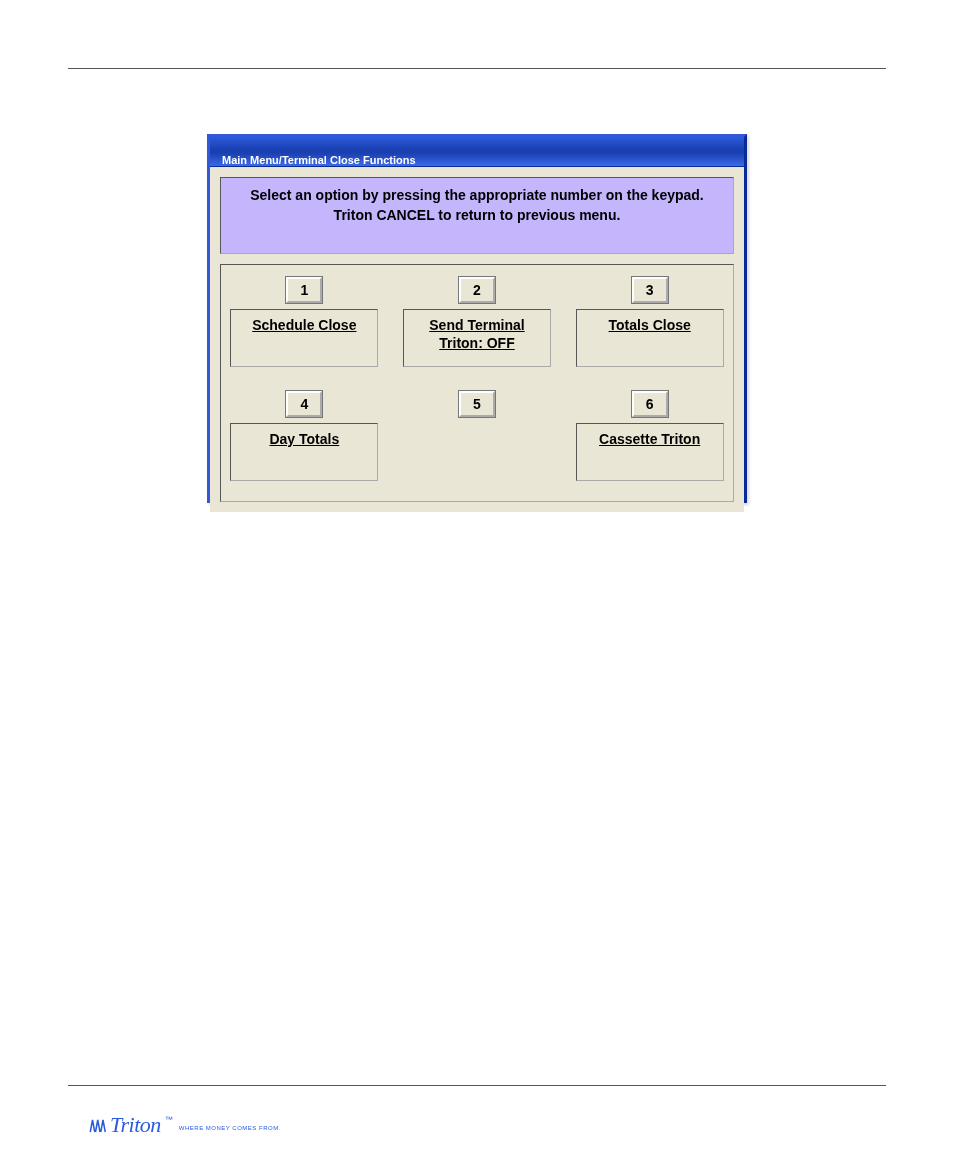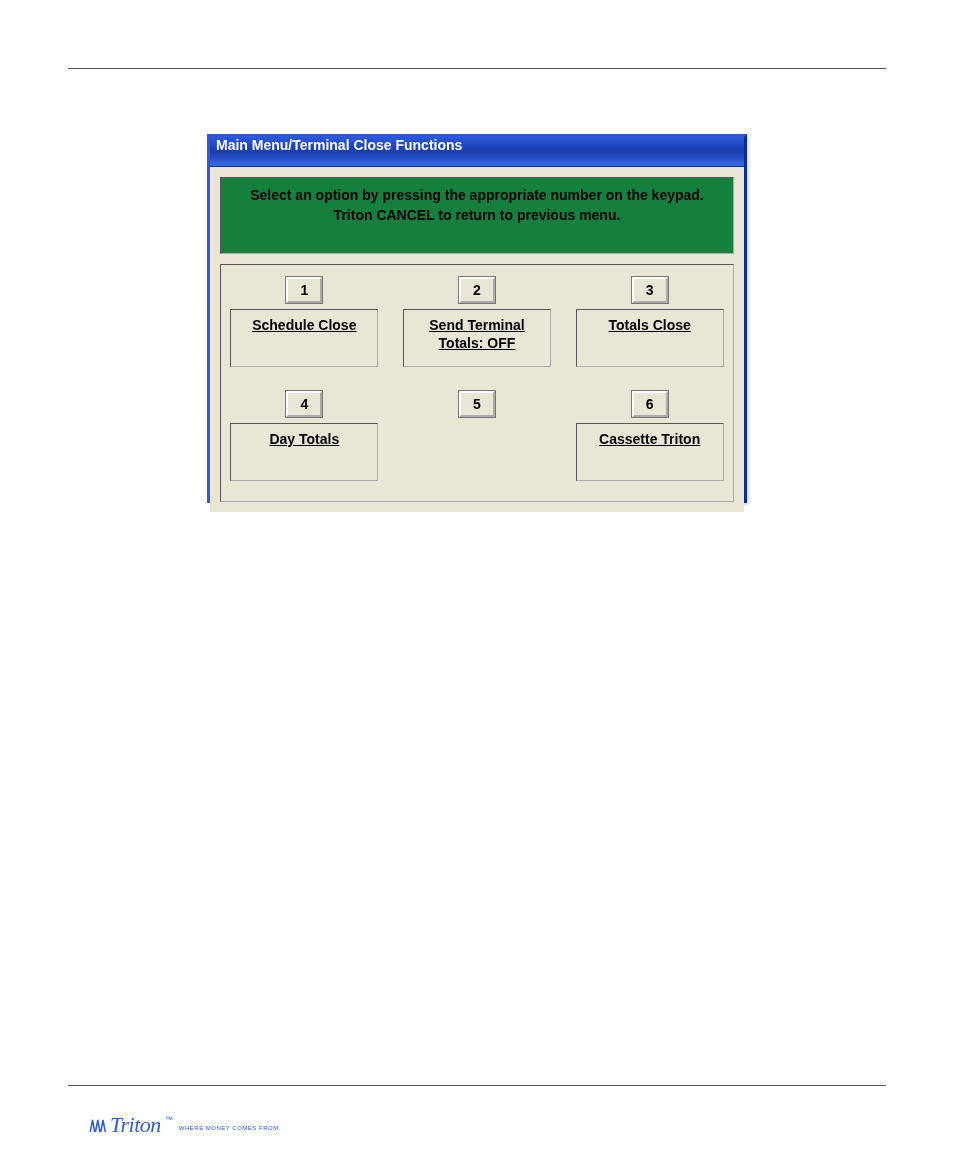--- a/index.html
+++ b/index.html
@@ -35,43 +35,43 @@
     border-left: 3px solid #3456d8;
     border-top: 3px solid #3456d8;
     border-right: 3px solid #0b2a9a;
     box-shadow: 2px 2px 3px rgba(0,0,0,0.15);
   }
   .titlebar {
     height: 30px;
     background: linear-gradient(to bottom, #2a5bdc 0%, #1a3fb0 45%, #1a3fb0 55%, #3a6ae8 100%);
     color: #fff;
     display: flex;
-    align-items: flex-start;
-    padding: 0 6px;
-    font-size: 14px;
+    align-items: flex-end;
+    padding: 0 12px;
+    font-size: 11px;
     font-weight: bold;
     border-bottom: 1px solid #0b2a9a;
   }
   .content {
     padding: 10px;
     background: #eae6d6;
   }
   .prompt-panel {
     border: 1px solid #888;
     border-right-color: #faudiencesfff;
     border-right-color: #fff;
     border-bottom-color: #fff;
     background: #eae6d6;
     padding: 10px 8px 24px 8px;
     text-align: center;
     margin-bottom: 8px;
   }
   .prompt-panel {
     border: 1px inset #aaa;
-    background: #15803d;
+    background: #c4b5fd;
     padding: 8px 8px 28px 8px;
     text-align: center;
     margin-bottom: 10px;
     font-size: 14px;
     font-weight: bold;
     color: #000;
     line-height: 1.4;
   }
   .options-panel {
     border: 1px inset #aaa;
@@ -176,21 +176,21 @@
     </div>
     <div class="options-panel">
 
       <div class="option">
         <div class="num-btn">1</div>
         <div class="label-box">Schedule Close</div>
       </div>
 
       <div class="option">
         <div class="num-btn">2</div>
-        <div class="label-box">Send Terminal Totals: OFF</div>
+        <div class="label-box">Send Terminal Triton: OFF</div>
       </div>
 
       <div class="option">
         <div class="num-btn">3</div>
         <div class="label-box">Totals Close</div>
       </div>
 
       <div class="option">
         <div class="num-btn">4</div>
         <div class="label-box">Day Totals</div>

